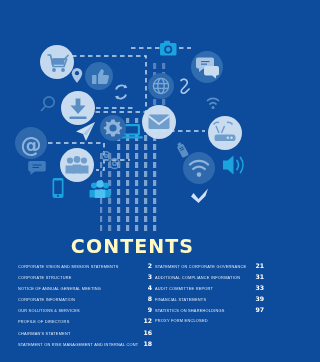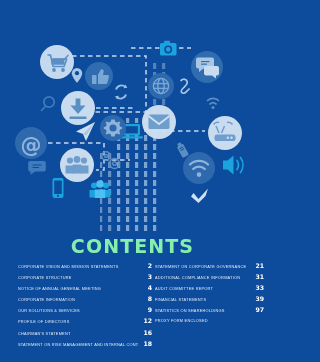--- a/index.html
+++ b/index.html
@@ -31,21 +31,21 @@
   
   #contents {
     position: absolute;
     left: 0;
     top: 232px;
     width: 265px;
     height: 130px;
   }
   #contents-title {
     text-align: center;
-    color: #86efac;
+    color: #fef9c3;
     font-size: 19px;
     font-weight: bold;
     letter-spacing: 1.1px;
     line-height: 20px;
     margin: 4px 0 0 0;
     font-family: "DejaVu Sans", sans-serif;
   }
   .toc-columns {
     position: absolute;
     left: 0;

